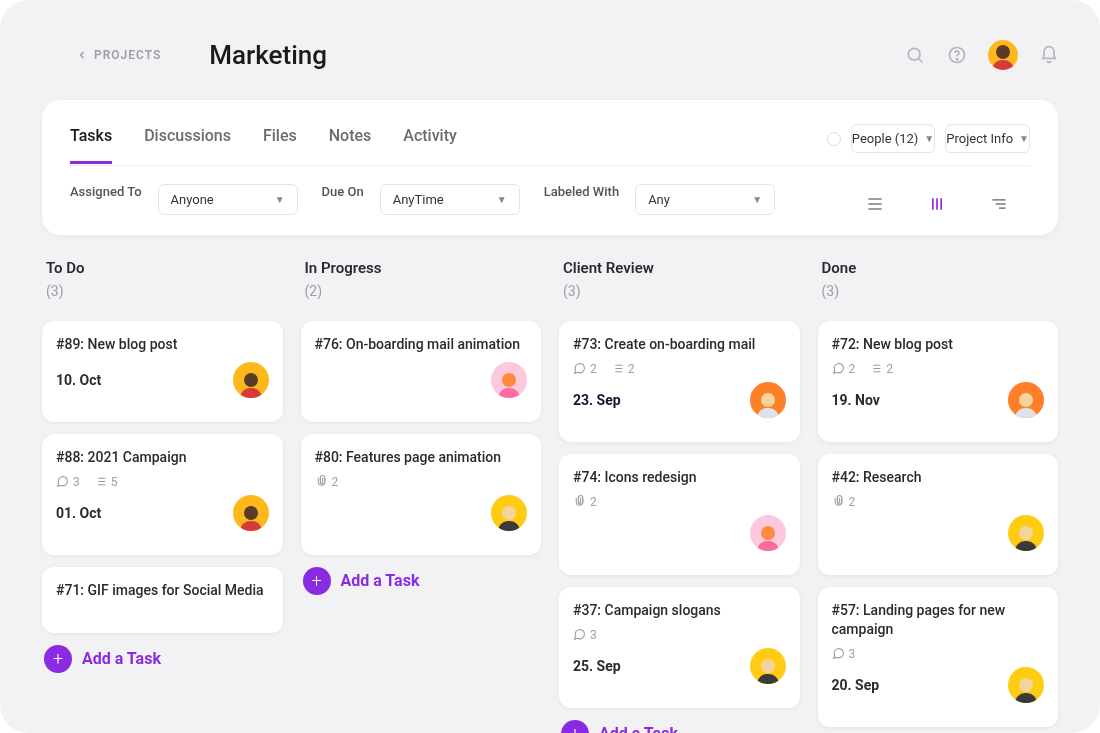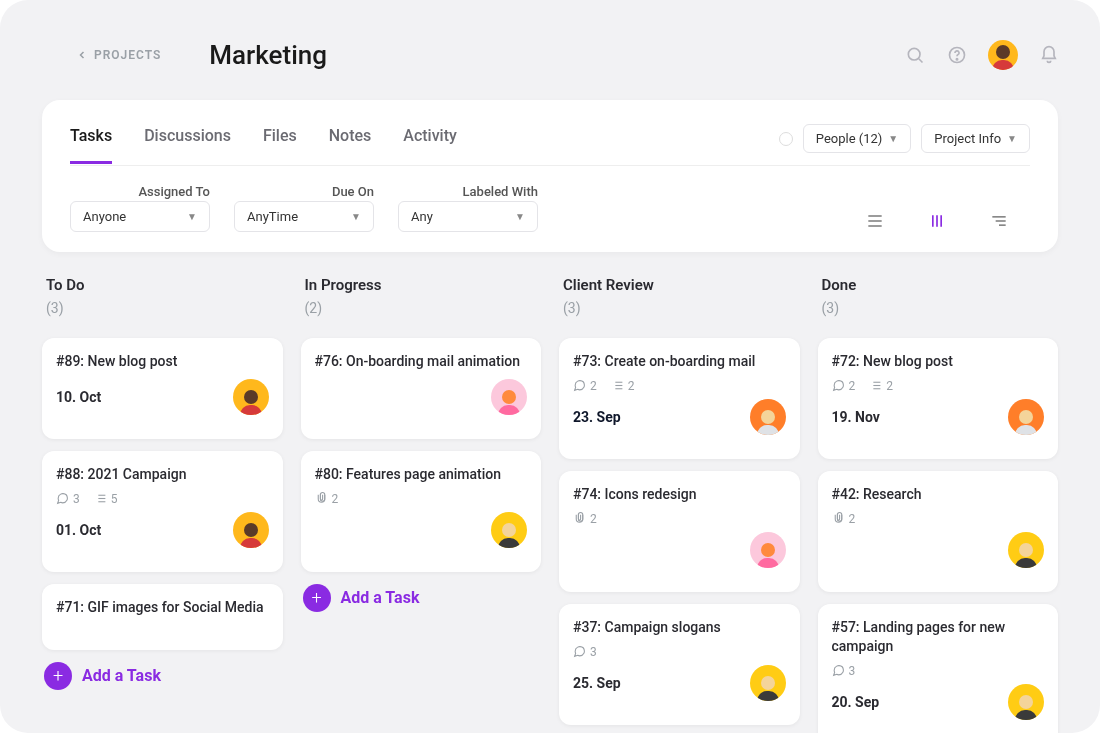--- a/index.html
+++ b/index.html
@@ -24,25 +24,25 @@
     padding: 24px 28px 20px 28px;
     box-shadow: 0 2px 6px rgba(0,0,0,0.04);
     text-align: right;
   }
   .tabs-row { display:flex; align-items:center; border-bottom:1px solid #eee; }
   .tabs { display:flex; gap: 32px; }
   .tab { font-size: 16px; color:#6b6b72; padding-bottom: 16px; cursor:pointer; font-weight:500; }
   .tab.active { color:#1a1a1a; border-bottom: 3px solid #8a2be2; }
   .panel-right { margin-left:auto; display:flex; align-items:center; gap: 10px; margin-bottom:12px;}
   .status-dot { width: 14px; height:14px; border-radius:50%; border:1.5px solid #ddd; background:#fff; }
-  .pill { border:1px solid #e4e4e8; border-radius:6px; padding:6px 12px; font-size:13px; color:#333; display:flex; align-items:center; gap:6px; cursor:pointer; }
+  .pill { border:1px solid #e4e4e8; border-radius:6px; padding:6px 0; font-size:13px; color:#333; display:flex; align-items:center; gap:6px; cursor:pointer; }
   .chev { font-size:10px; color:#888; }
 
   .filters-row { display:flex; gap: 24px; margin-top: 18px; align-items:flex-end; }
-  .filter-group { display:flex; flex-direction:column; gap:2px; }
+  .filter-group { display:flex; flex-direction:row; gap:16px; }
   .filter-label { font-size:13px; color:#555; font-weight:500; }
   .select {
     border:1px solid #e4e4e8; border-radius:6px; padding:7px 12px; min-width:140px;
     font-size:13px; color:#333; display:flex; justify-content:space-between; align-items:center;
     background:#fff; cursor:pointer;
   }
   .view-toggles { margin-left:auto; display:flex; gap:40px; align-items:center; padding-right:20px;}
   .vt { width:22px; height:22px; display:flex; align-items:center; justify-content:center; color:#888; cursor:pointer; }
   .vt.active { color:#8a2be2; }
 

